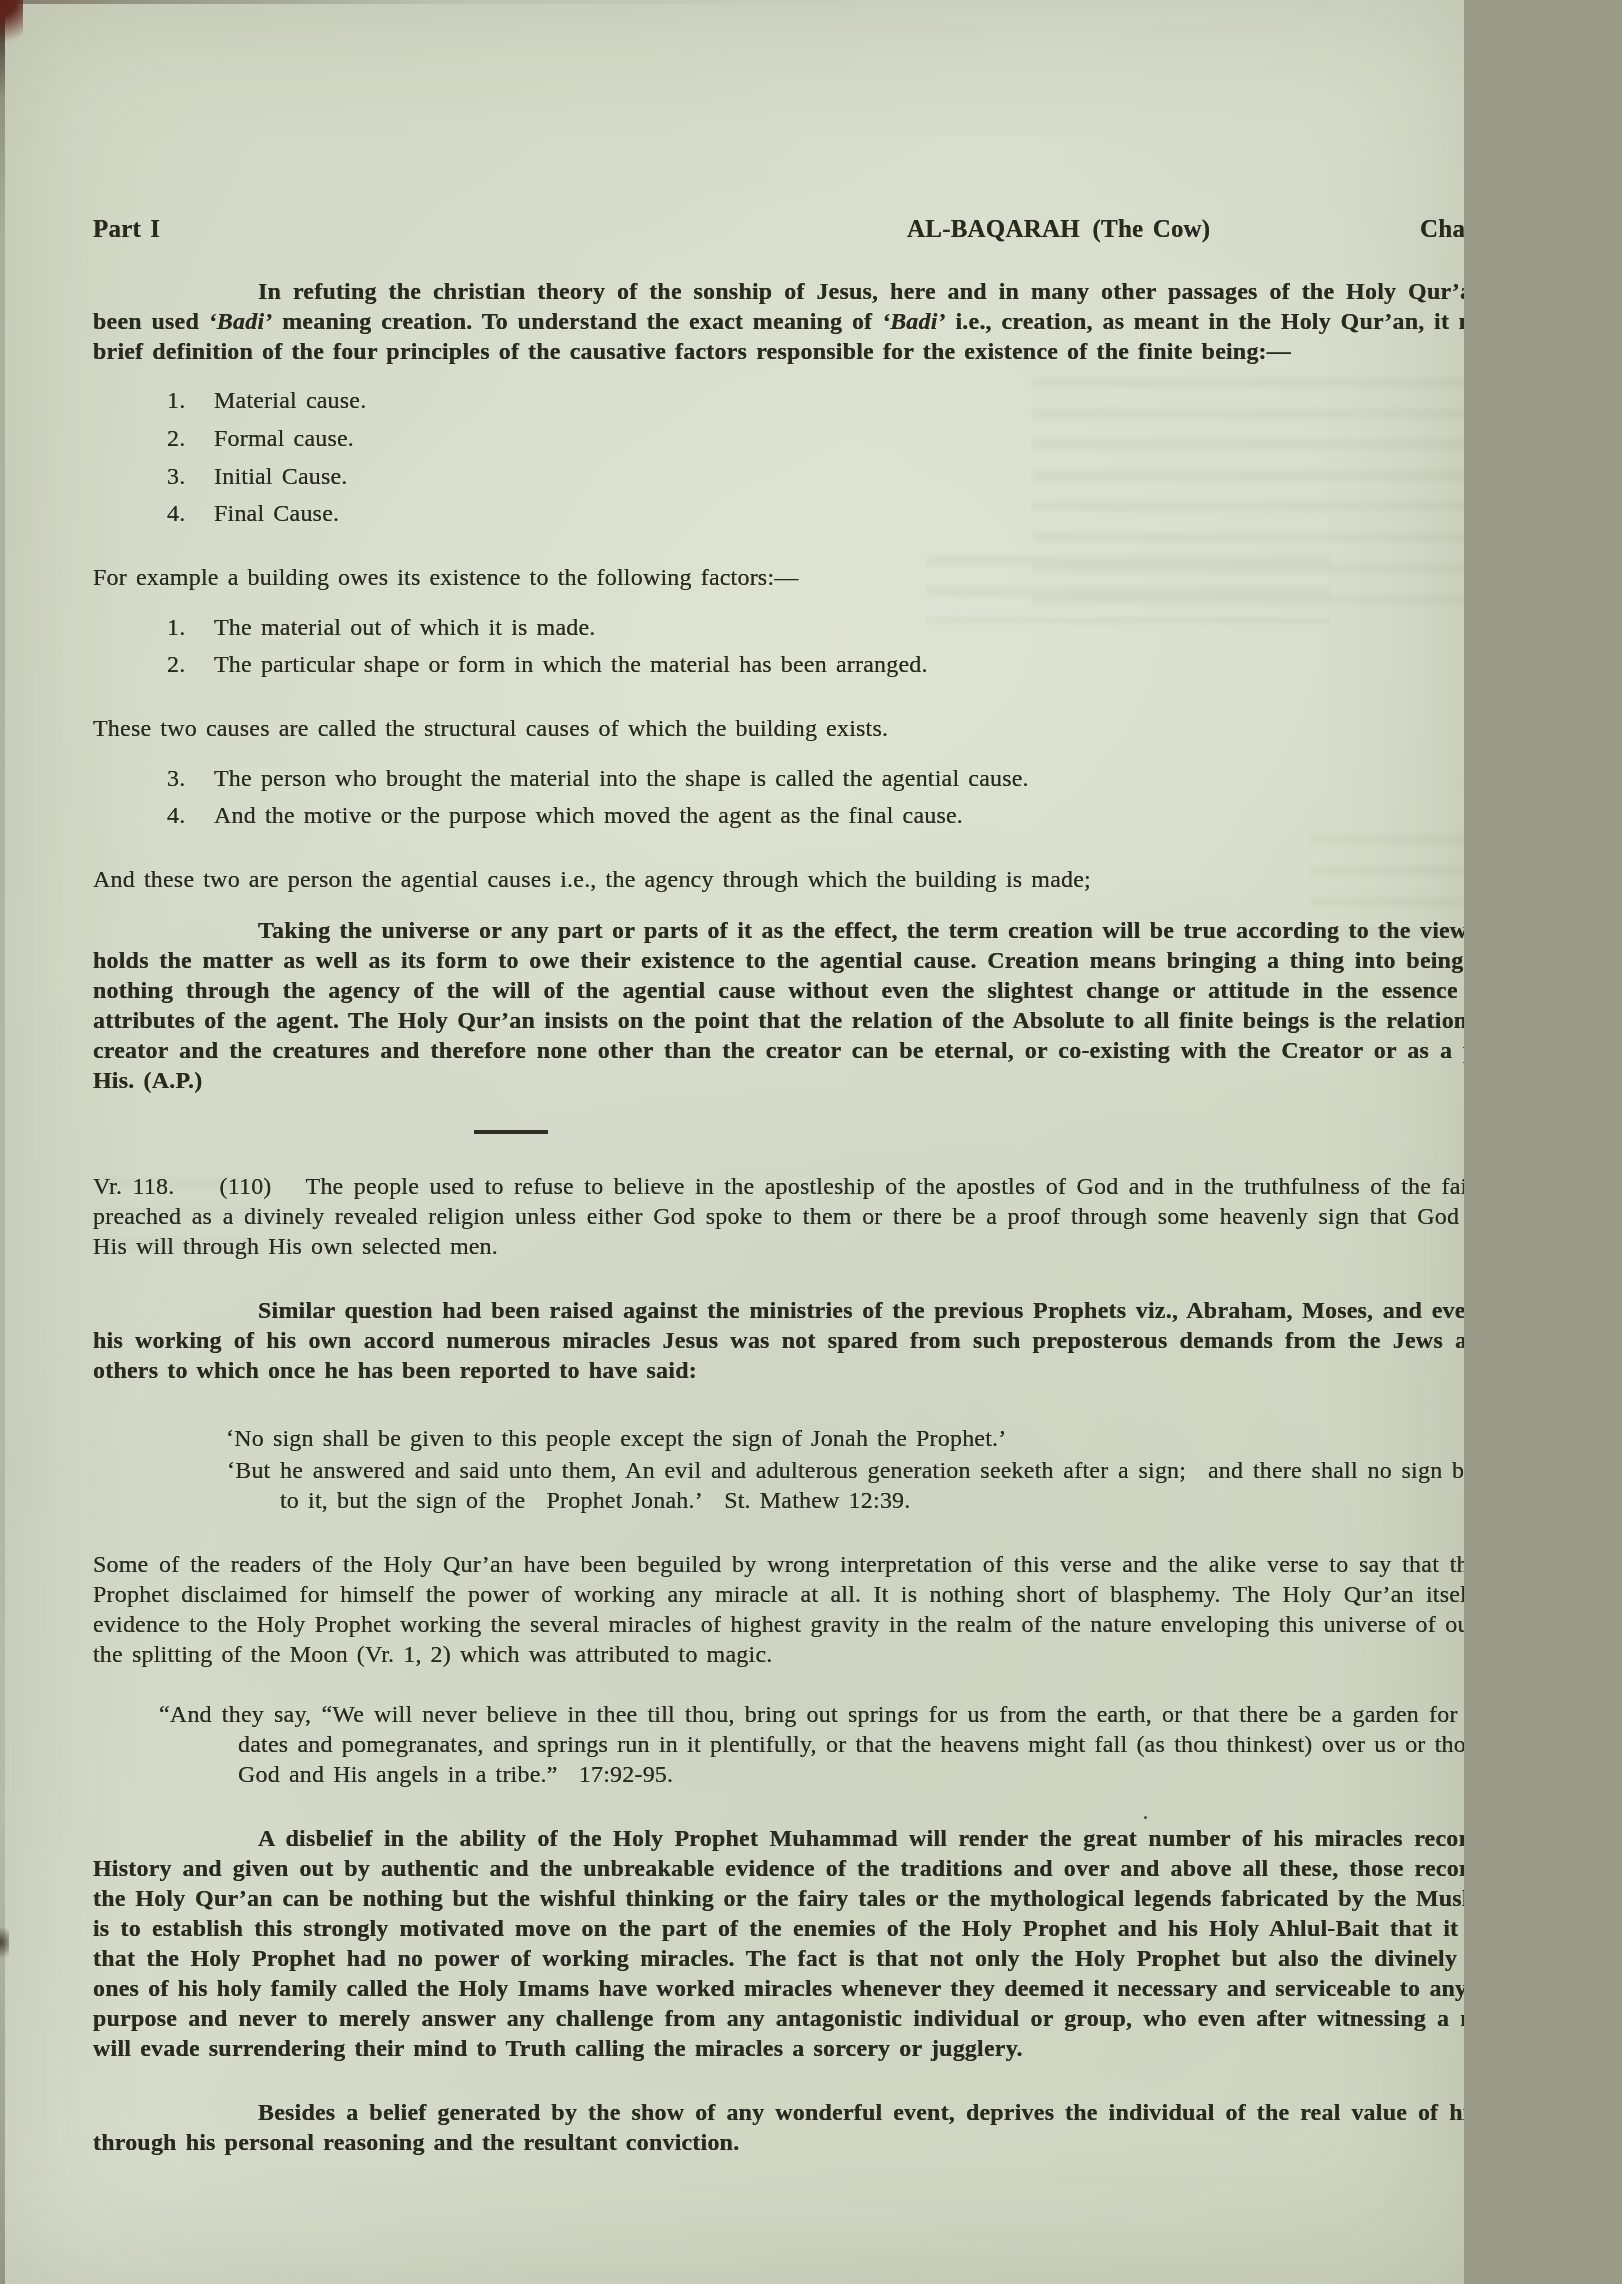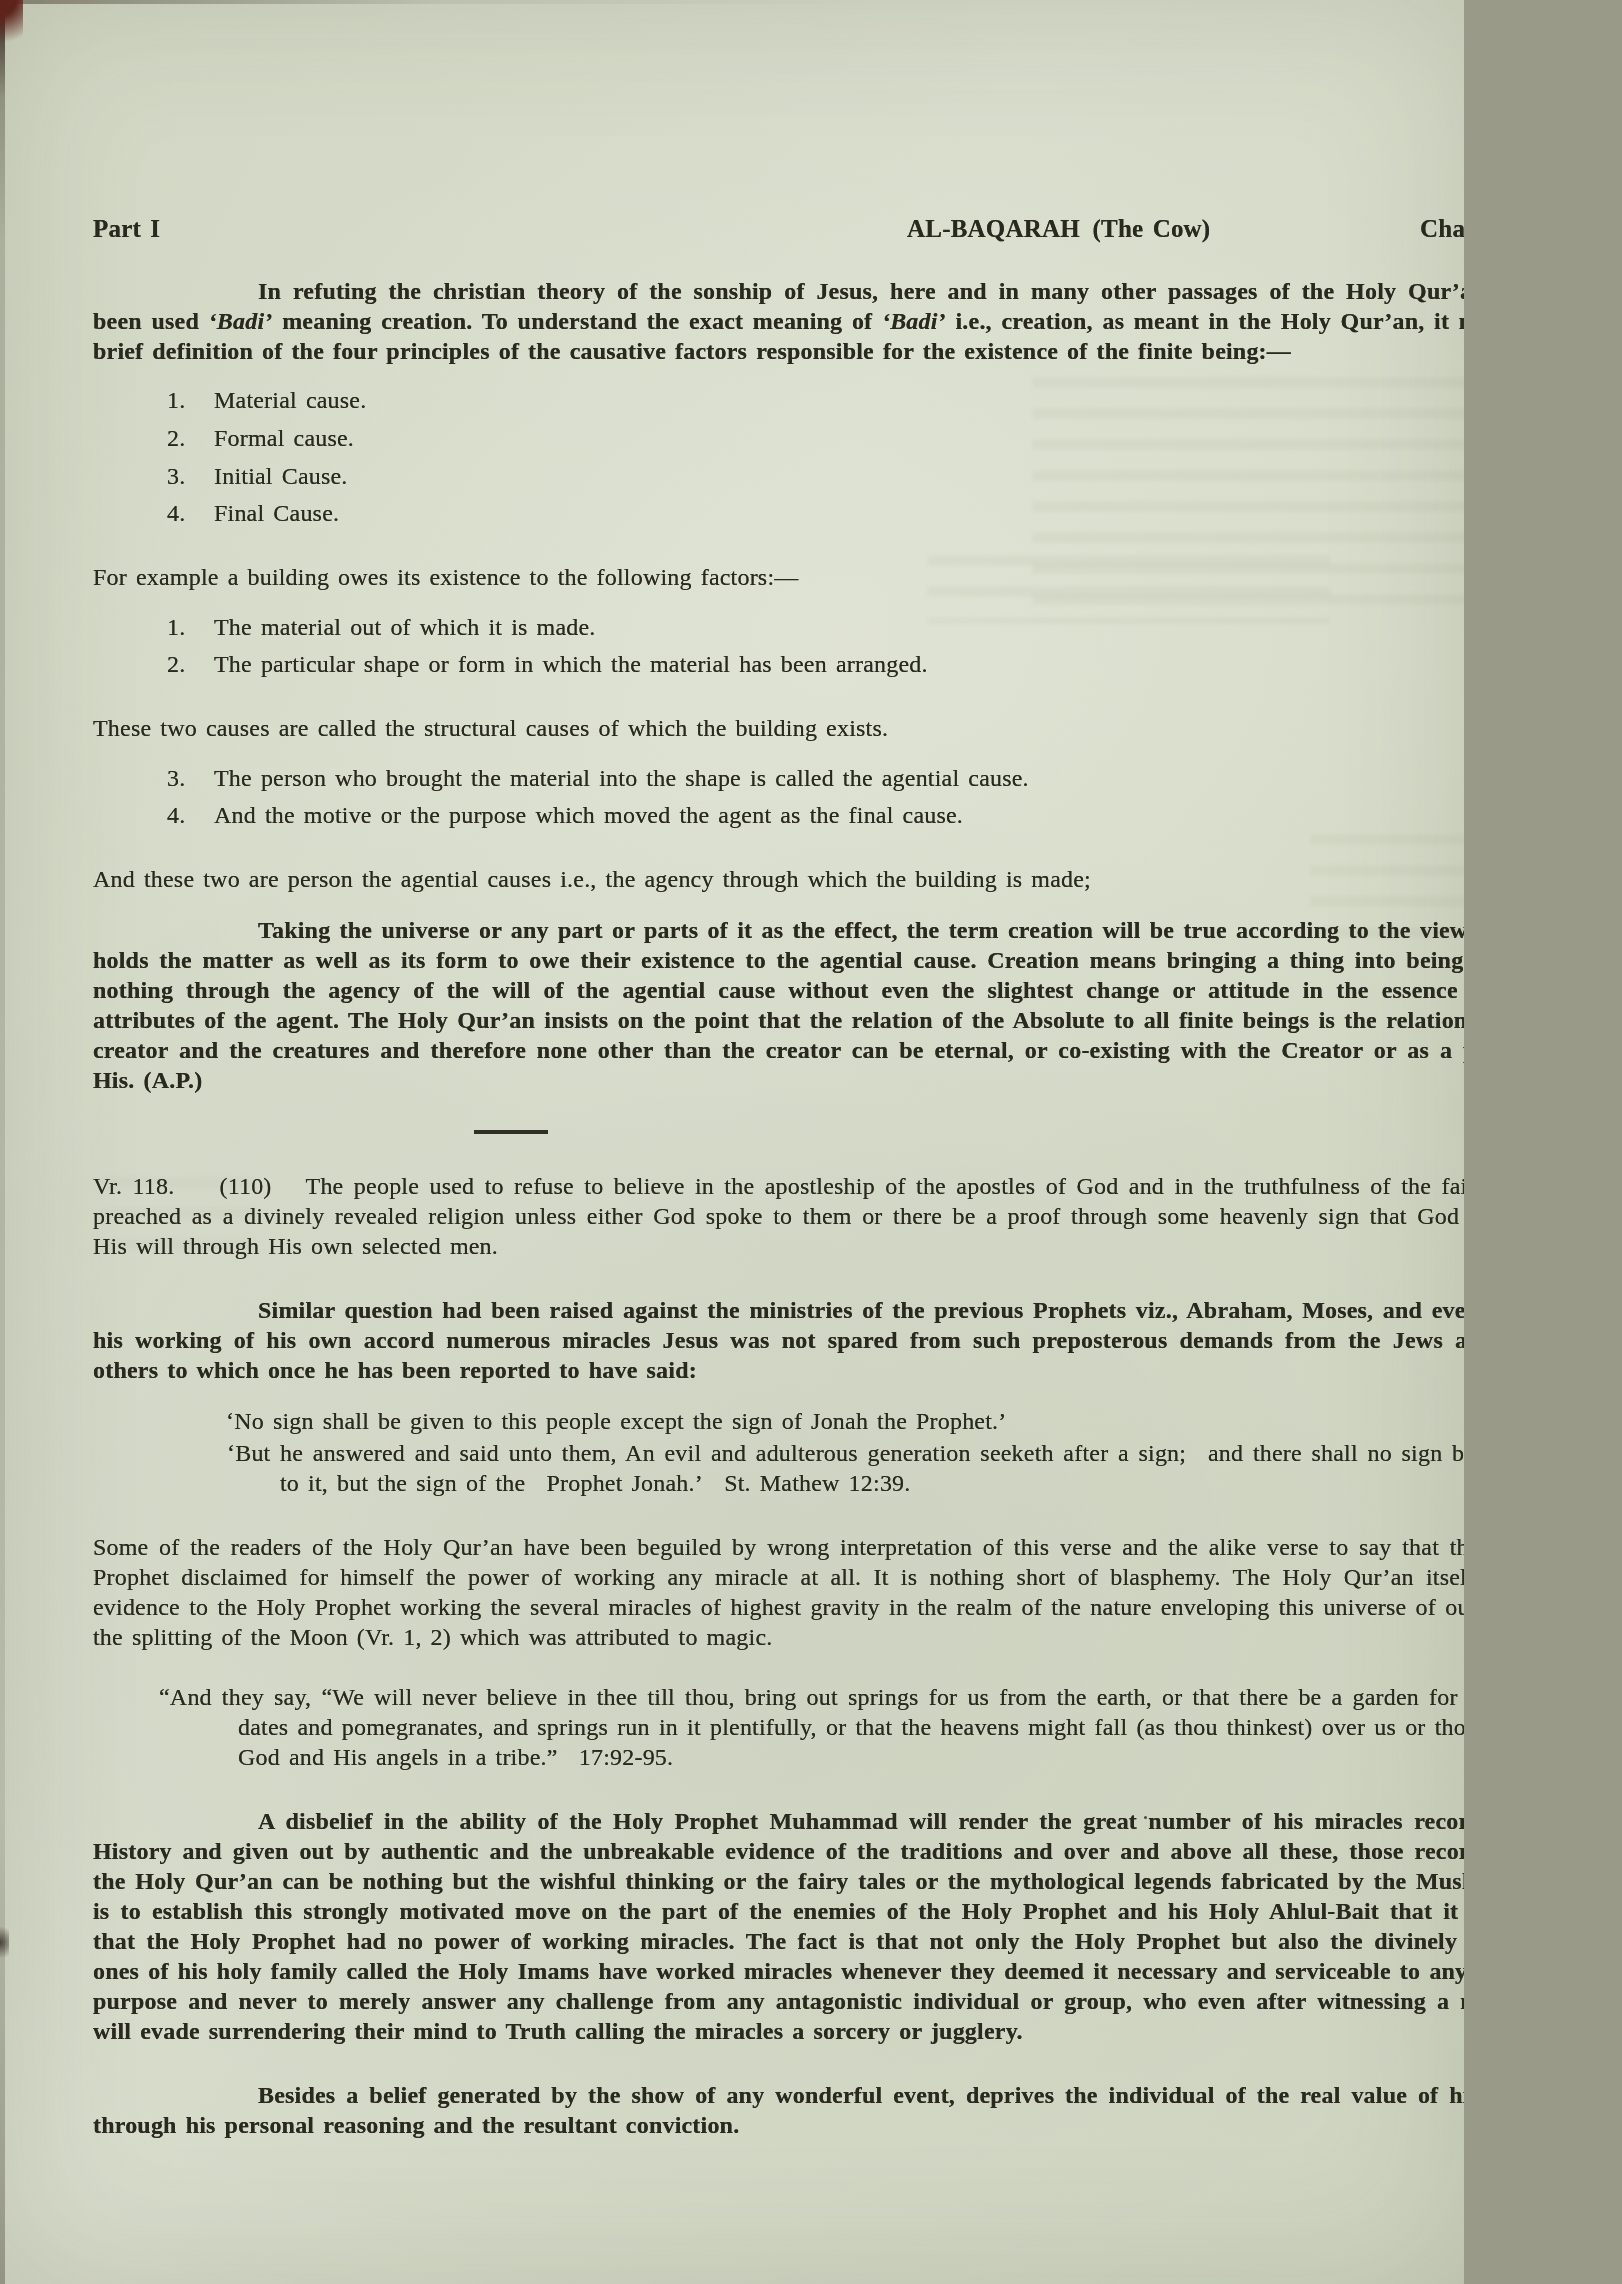--- a/index.html
+++ b/index.html
@@ -47,21 +47,21 @@
   p{margin:0;}
   .para{margin-top:21px;}
   .mt-xl{margin-top:32px;}
   .mt-lg{margin-top:34px;}
   .mt-sm{margin-top:13px;}
   .ind{text-indent:165px;font-weight:bold;}
   .olist{margin-top:19.3px;}
   .li{display:flex;margin-top:7.7px;text-align:left;}
   .li .num{flex:0 0 47px;margin-left:74px;}
   .li .txt{flex:1;}
-  .q1{margin-left:133px;margin-top:21px;text-align:left;}
+  .q1{margin-left:133px;margin-top:38px;text-align:left;}
   .q2{margin-left:187px;text-indent:-53px;margin-top:2px;}
   .q3{margin-left:145px;text-indent:-79px;margin-top:30px;}
   .vref{margin-right:45px;}
   .vnote{margin-right:34px;}
   .divider{width:74px;height:3.2px;background:#2f2e27;margin:35px 0 0 381px;}
   .after-divider{margin-top:37px;}
   i{font-style:italic;}
 </style>
 </head>
 <body>

